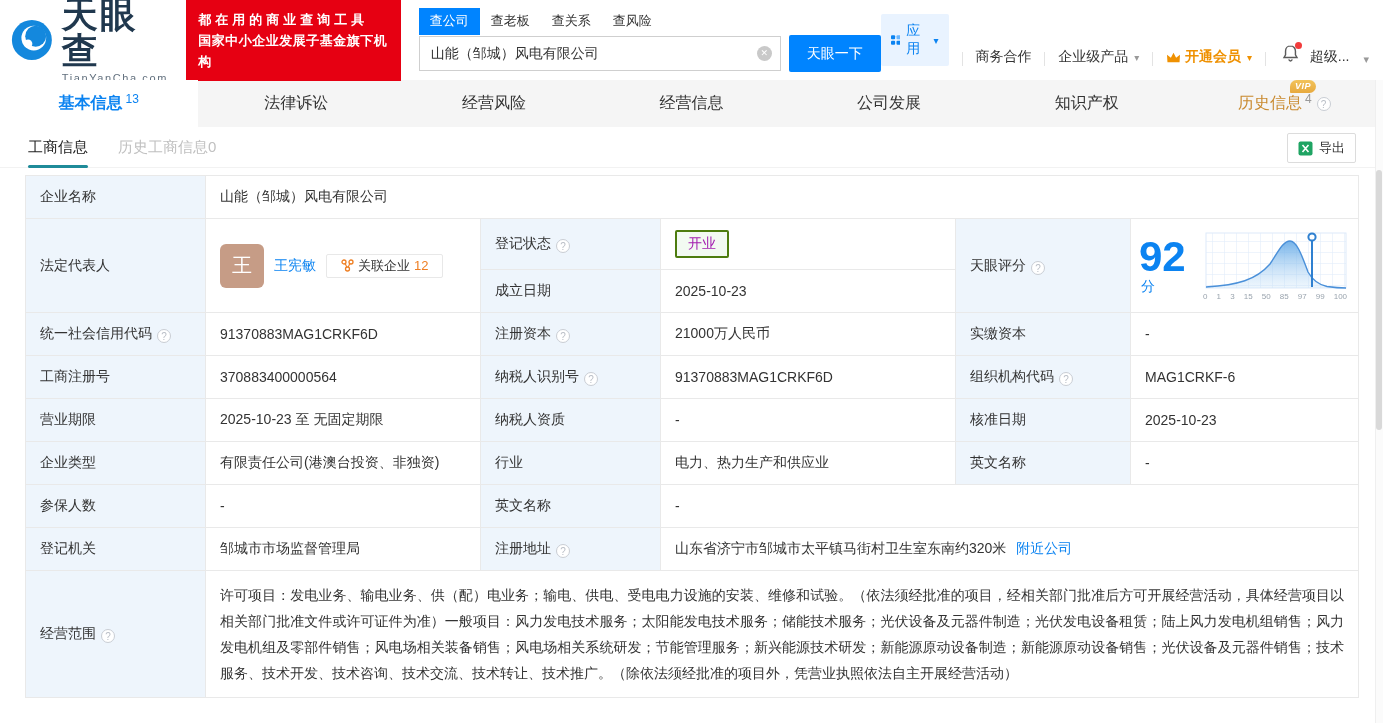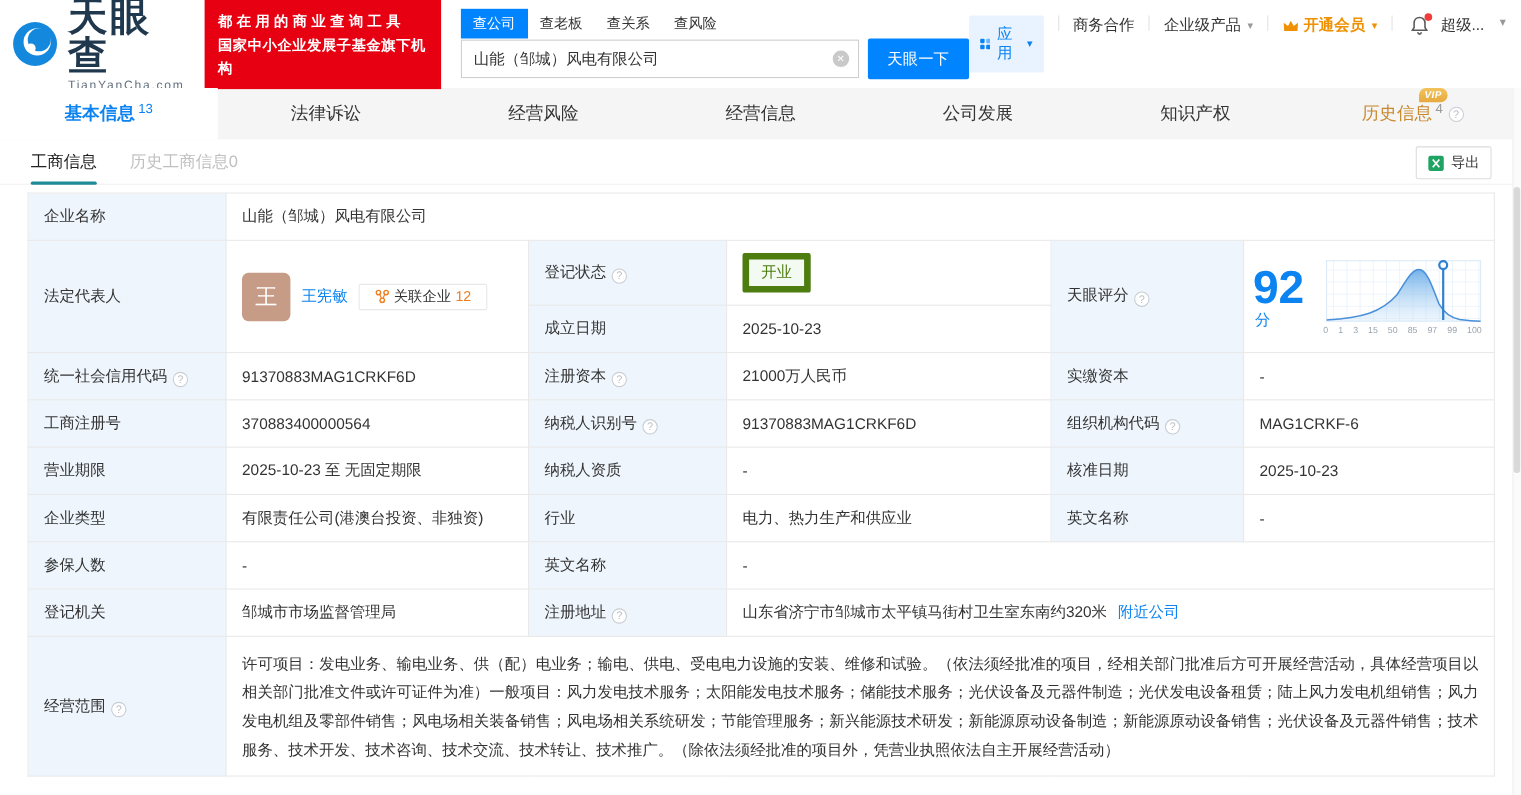--- a/index.html
+++ b/index.html
@@ -19,21 +19,21 @@
   .search-area { margin-left:18px; display:flex; flex-direction:column; }
   .search-tabs { display:flex; font-size:13px; }
   .search-tab { padding:4px 11px 5px; cursor:pointer; color:#333; }
   .search-tab.active { background:#0084ff; color:#fff; }
   .search-row { display:flex; align-items:center; }
   .search-box { position:relative; }
   .search-input { width:362px; height:35px; border:1px solid #cfcfcf; padding:0 32px 0 11px; font-size:14px; color:#333; outline:none; font-family:inherit; }
   .clear-icon { position:absolute; right:9px; top:10px; width:15px; height:15px; border-radius:50%; background:#c9c9c9; color:#fff; font-size:9px; line-height:15px; text-align:center; cursor:pointer; }
   .tyc-btn { margin-left:8px; width:92px; height:37px; background:#0084ff; color:#fff; border:none; font-size:14px; cursor:pointer; border-radius:2px; font-family:inherit; }
 
-  .top-nav { margin-left:auto; display:flex; align-items:flex-start; font-size:14px; }
+  .top-nav { margin-left:auto; display:flex; align-items:flex-end; font-size:14px; }
   .app-chip { display:flex; align-items:center; gap:6px; background:#e9f3ff; color:#0b83f1; padding:8px 10px; border-radius:2px; cursor:pointer; }
   .caret { font-size:10px; margin-left:2px; }
   .vsep { width:1px; height:14px; background:#e3e3e3; margin:0 13px; }
   .nav-item { cursor:pointer; display:flex; align-items:center; gap:4px; white-space:nowrap; }
   .nav-item.vip-entry { color:#ef9102; font-weight:bold; }
   .bell-wrap { position:relative; margin:0 10px 0 2px; cursor:pointer; }
   .bell-dot { position:absolute; top:-2px; right:-2px; width:7px; height:7px; background:#f23c3c; border-radius:50%; }
   .user-entry { color:#333; }
   .nav-caret-end { color:#999; margin-left:14px; font-size:11px; cursor:pointer; }
 
@@ -63,21 +63,21 @@
   td.lbl { background:#eef5fc; color:#333; }
   .help { display:inline-block; width:14px; height:14px; border:1px solid #c9cdd4; border-radius:50%; color:#b9bec6; font-size:10px; line-height:13px; text-align:center; margin-left:5px; vertical-align:-2px; cursor:pointer; background:#fff; }
   .dash { color:#333; }
 
   .rep-cell { display:flex; align-items:center; gap:10px; }
   .avatar { width:44px; height:44px; border-radius:6px; background:#c69c86; color:#fff; font-size:20px; display:flex; align-items:center; justify-content:center; cursor:pointer; flex:none; }
   .rep-name { color:#0b83f1; cursor:pointer; }
   .related-badge { display:inline-flex; align-items:center; gap:4px; border:1px solid #e8e8e8; border-radius:2px; padding:2px 14px; font-size:13px; cursor:pointer; background:#fff; }
   .related-count { color:#ee7e22; }
 
-  .status-badge { display:inline-block; background:#f2faf2; border:6px solid #4d7c0f; color:#4d7c0f; padding:3px 11px; border-radius:2px; font-size:14px; }
+  .status-badge { display:inline-block; background:#f2faf2; border:2px solid #4d7c0f; color:#a21caf; padding:3px 11px; border-radius:2px; font-size:14px; }
 
   .addr-link { color:#0b83f1; margin-left:10px; cursor:pointer; white-space:nowrap; }
 
   .score-cell { display:flex; align-items:center; gap:6px; padding:2px 0; }
   .score-num { font-size:42px; font-weight:bold; color:#0b83f1; line-height:1; }
   .score-unit { font-size:14px; color:#0b83f1; margin-left:2px; }
   .score-chart { display:flex; flex-direction:column; width:150px; }
   .score-ticks { display:flex; justify-content:space-between; padding:0 3px; font-size:8px; color:#9aa4ae; line-height:10px; }
 
   td.scope-cell { line-height:26px; padding:10px 18px; text-align:justify; }

